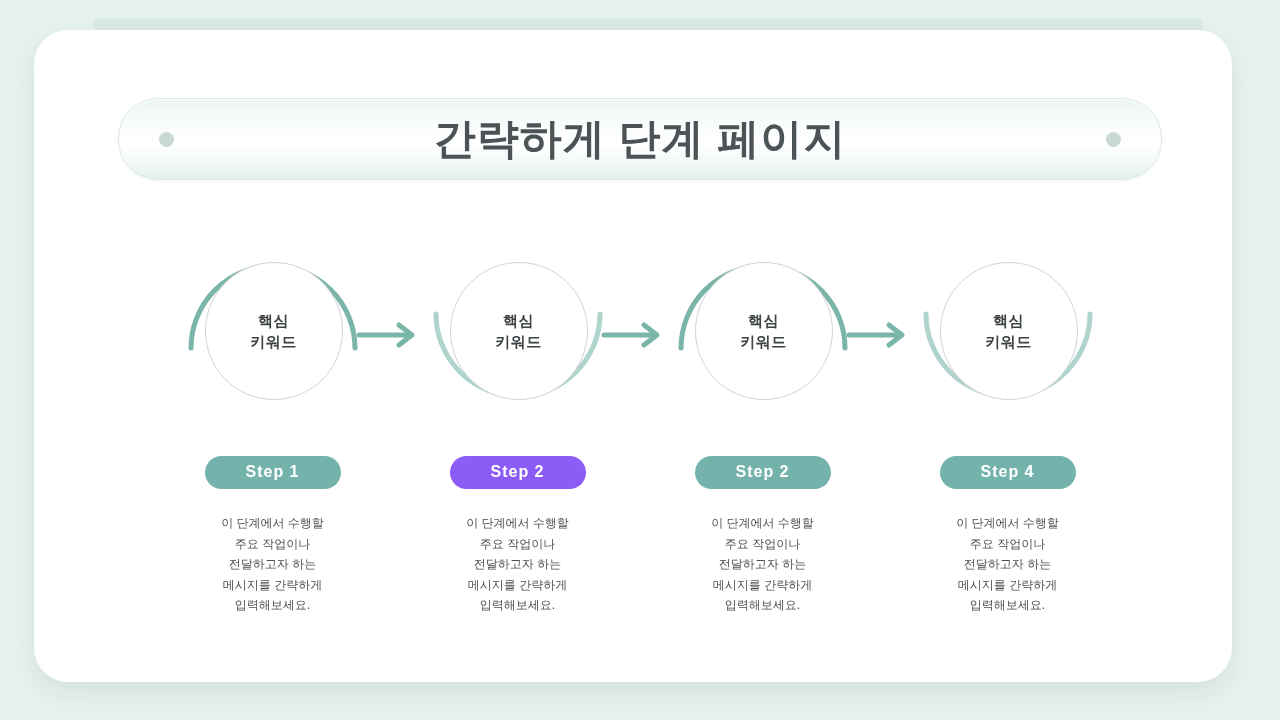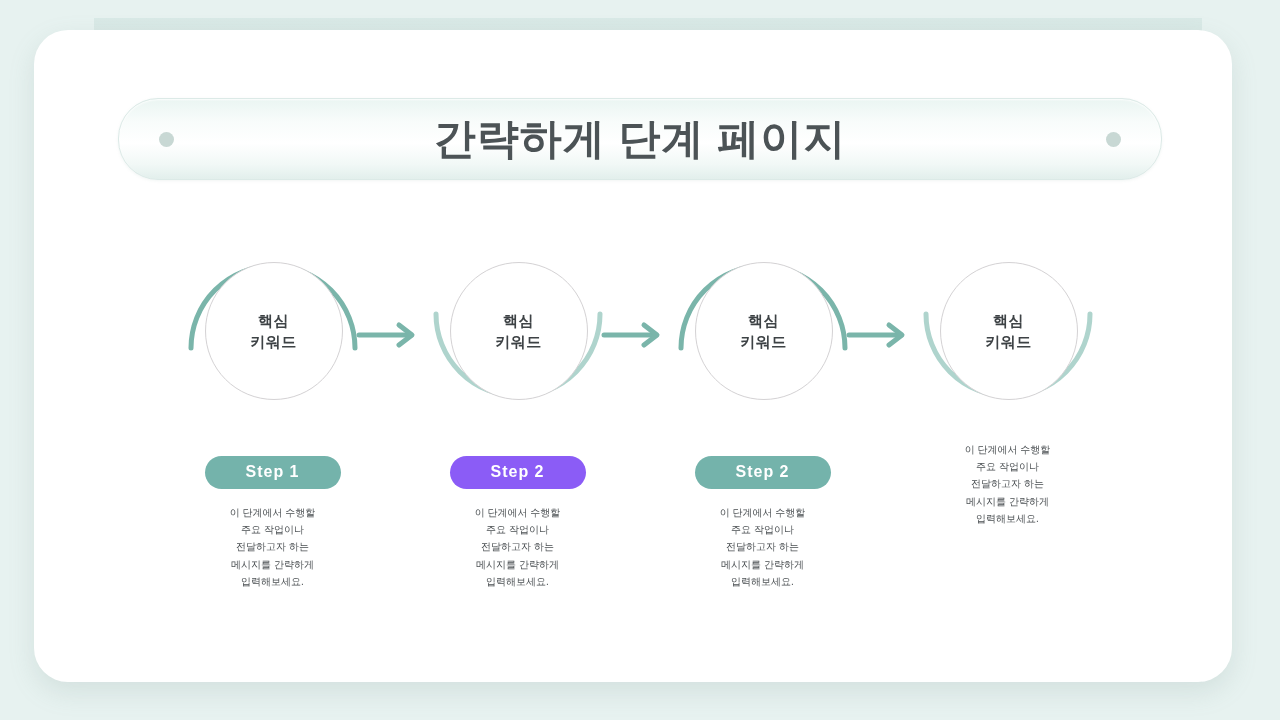--- a/index.html
+++ b/index.html
@@ -143,24 +143,24 @@
     background: #74b3ab;
     color: #ffffff;
     font-size: 16px;
     font-weight: bold;
     letter-spacing: 1px;
     text-align: center;
     box-sizing: border-box;
   }
 
   .desc {
-    margin-top: 15px;
+    margin-top: 24px;
     width: 210px;
     text-align: center;
-    font-size: 10px;
+    font-size: 12px;
     line-height: 1.72;
     color: #4a4f52;
   }
   .desc div { white-space: nowrap; }
 </style>
 </head>
 <body>
 
 <div id="bg-page"></div>
 <div id="bg-band"></div>
@@ -247,20 +247,21 @@
     <div class="step-col">
       <div class="node-wrap">
         <svg class="arc-svg" viewBox="0 0 200 190">
           <path d="M 18 78 A 82 82 0 0 0 182 78" stroke="#afd4cd" fill="none" stroke-width="5" stroke-linecap="round"></path>
         </svg>
         <div class="circle">
           <span>핵심</span>
           <span>키워드</span>
         </div>
       </div>
+      <div class="badge" style="background: rgb(116, 179, 171);">Step 4</div>
       <div class="desc">
         <div>이 단계에서 수행할</div>
         <div>주요 작업이나</div>
         <div>전달하고자 하는</div>
         <div>메시지를 간략하게</div>
         <div>입력해보세요.</div>
       </div>
     </div>
   </div>
 

